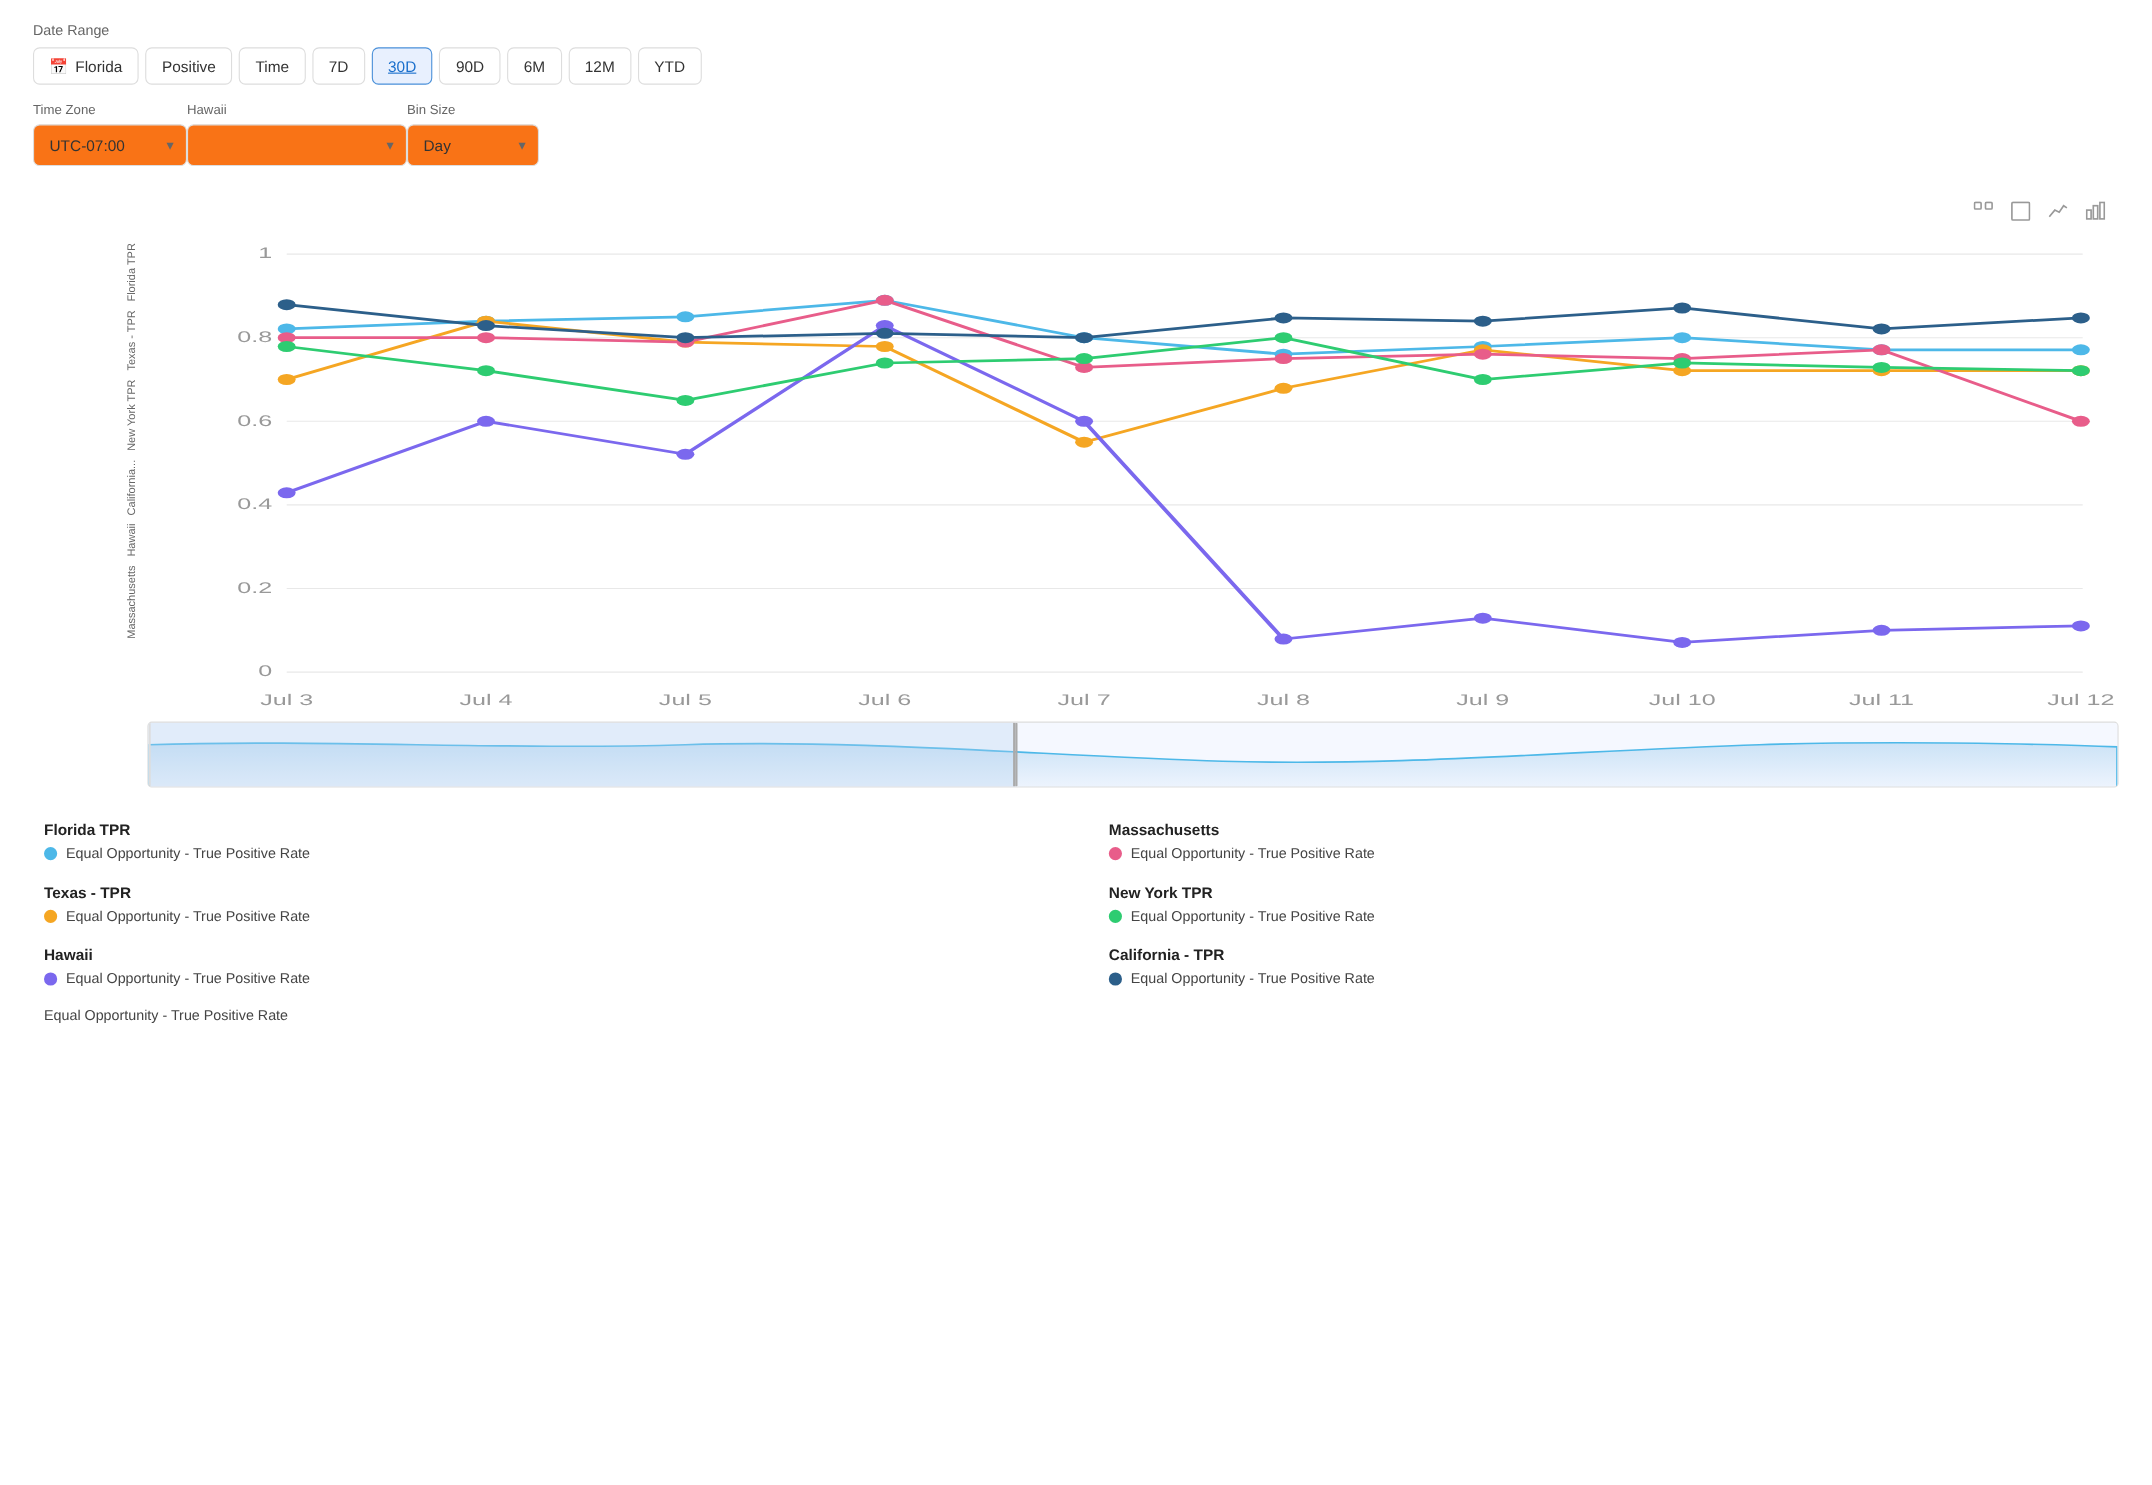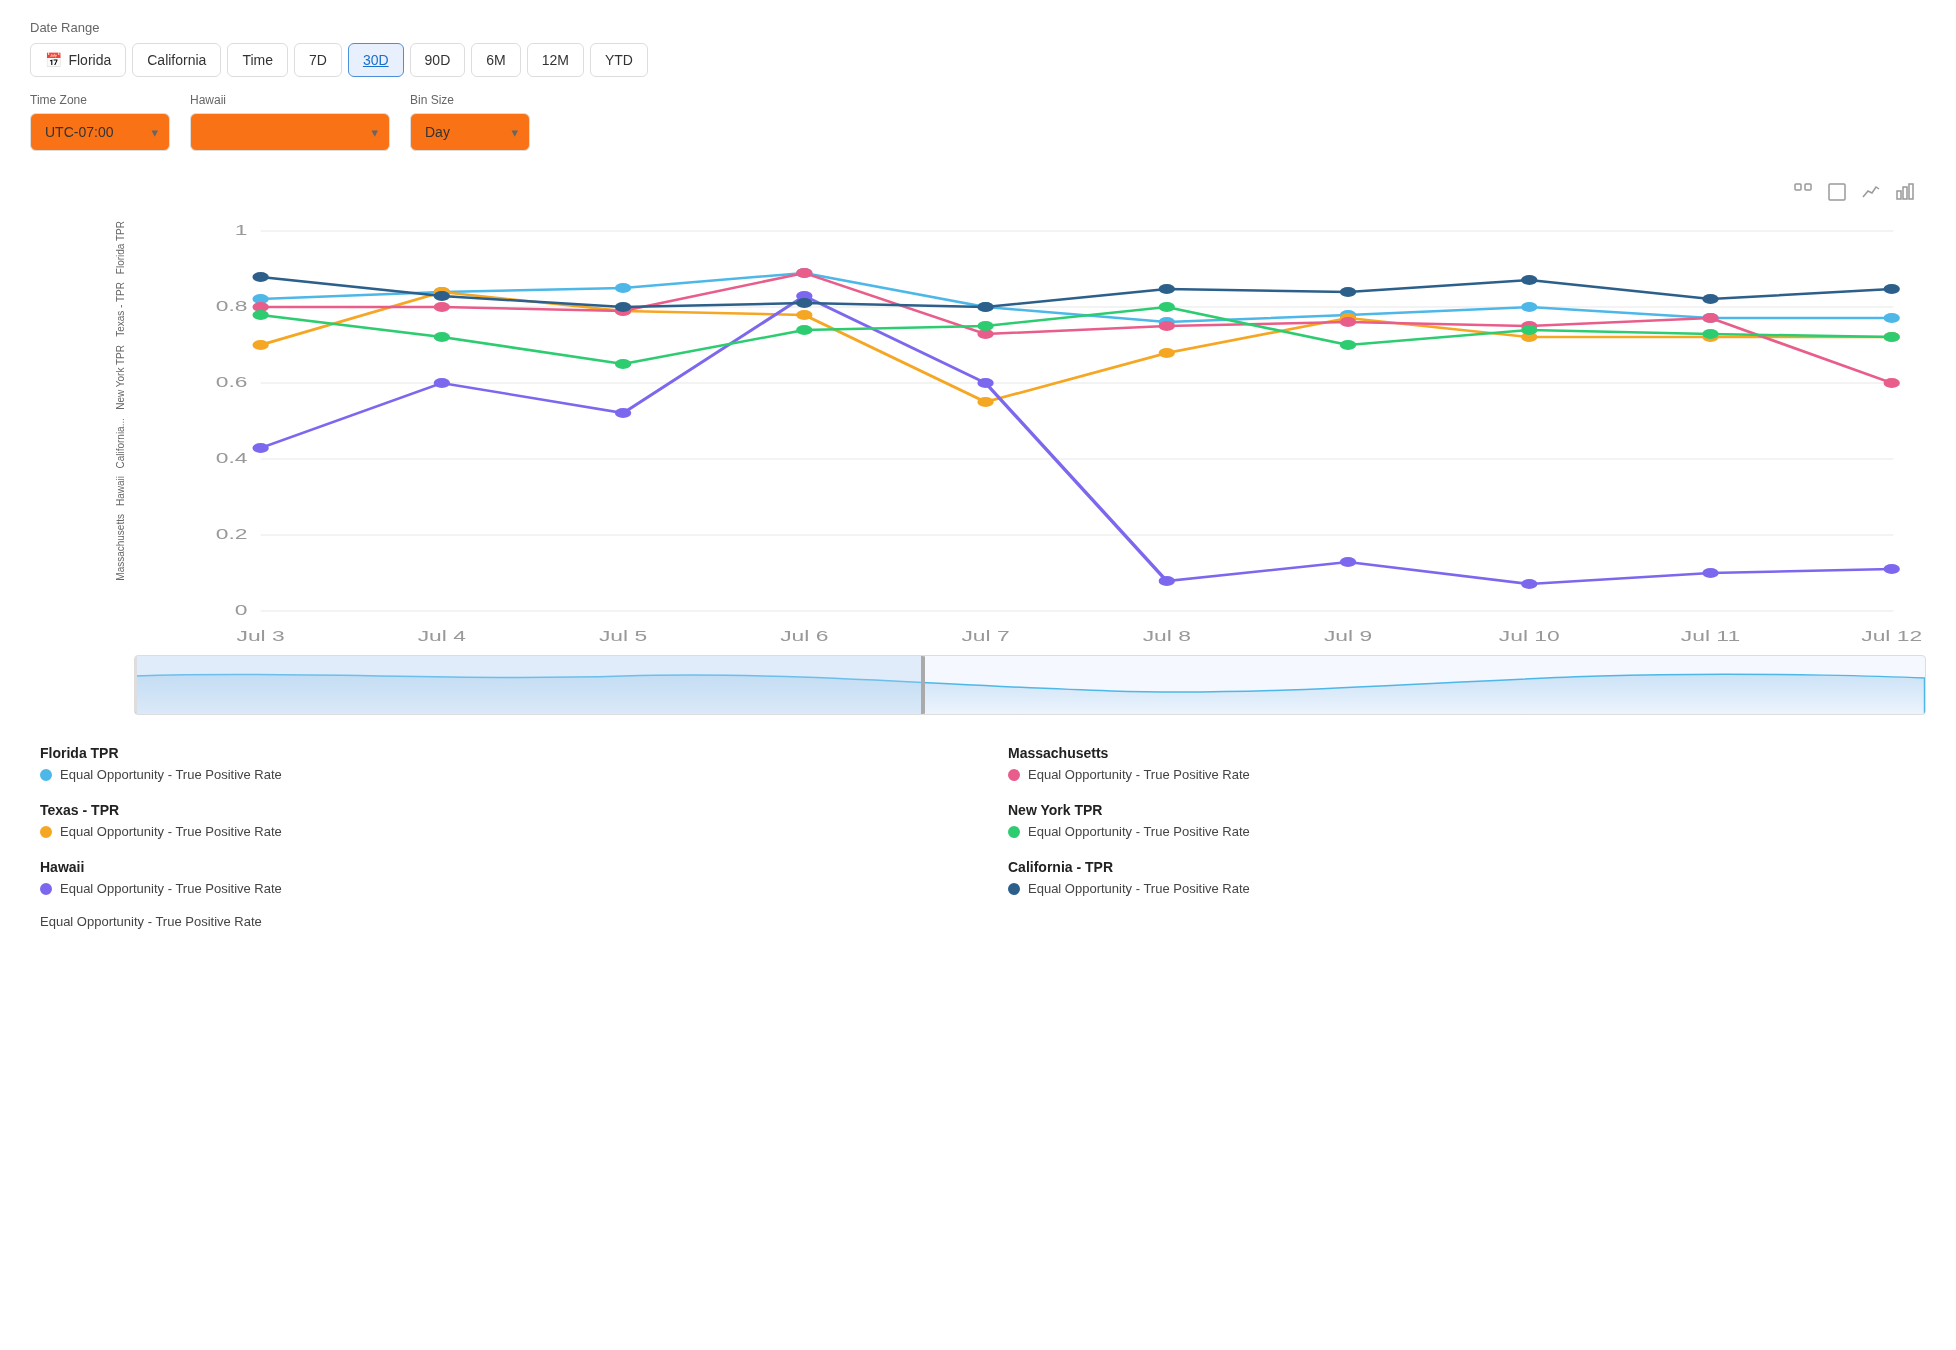--- a/index.html
+++ b/index.html
@@ -8,21 +8,21 @@
     .date-range-label { font-size: 13px; color: #666; margin-bottom: 8px; }
     .date-range-row { display: flex; align-items: center; gap: 6px; margin-bottom: 16px; flex-wrap: wrap; }
     .date-btn {
       padding: 8px 14px; border: 1px solid #ddd; border-radius: 6px;
       background: #fff; cursor: pointer; font-size: 14px; color: #333;
       display: flex; align-items: center; gap: 6px;
     }
     .date-btn.active { background: #e8f0fe; border-color: #4a90d9; color: #1a6fcc; text-decoration: underline; }
     .date-btn .cal-icon { font-size: 14px; }
 
-    .controls-row { display: flex; gap: 20px; align-items: flex-end; margin-bottom: 30px; }
+    .controls-row { display: flex; align-items: flex-end; margin-bottom: 30px; }
     .control-group { display: flex; flex-direction: column; gap: 6px; }
     .control-label { font-size: 12px; color: #666; }
     .control-select {
       padding: 10px 36px 10px 14px; border: 1px solid #ddd; border-radius: 6px;
       background: #f97316; font-size: 14px; color: #333; appearance: none;
       cursor: pointer; position: relative; min-width: 140px;
     }
     .select-wrapper { position: relative; display: inline-block; }
     .select-wrapper::after {
       content: '▾'; position: absolute; right: 12px; top: 50%; transform: translateY(-50%);
@@ -46,21 +46,21 @@
 
 <div>
   <div class="date-range-label">Date Range</div>
   <div class="date-range-row">
 
   <button class="date-btn">
         <span class="cal-icon">📅</span>
         <span>Florida</span>
       </button>
       <button class="date-btn">
-        <span>California</span>
+        <span>Positive</span>
       </button>
       <button class="date-btn">
         <span>Time</span>
       </button>
       <button class="date-btn">
         <span>7D</span>
       </button>
       <button class="date-btn active">
         <span>30D</span>
       </button>

